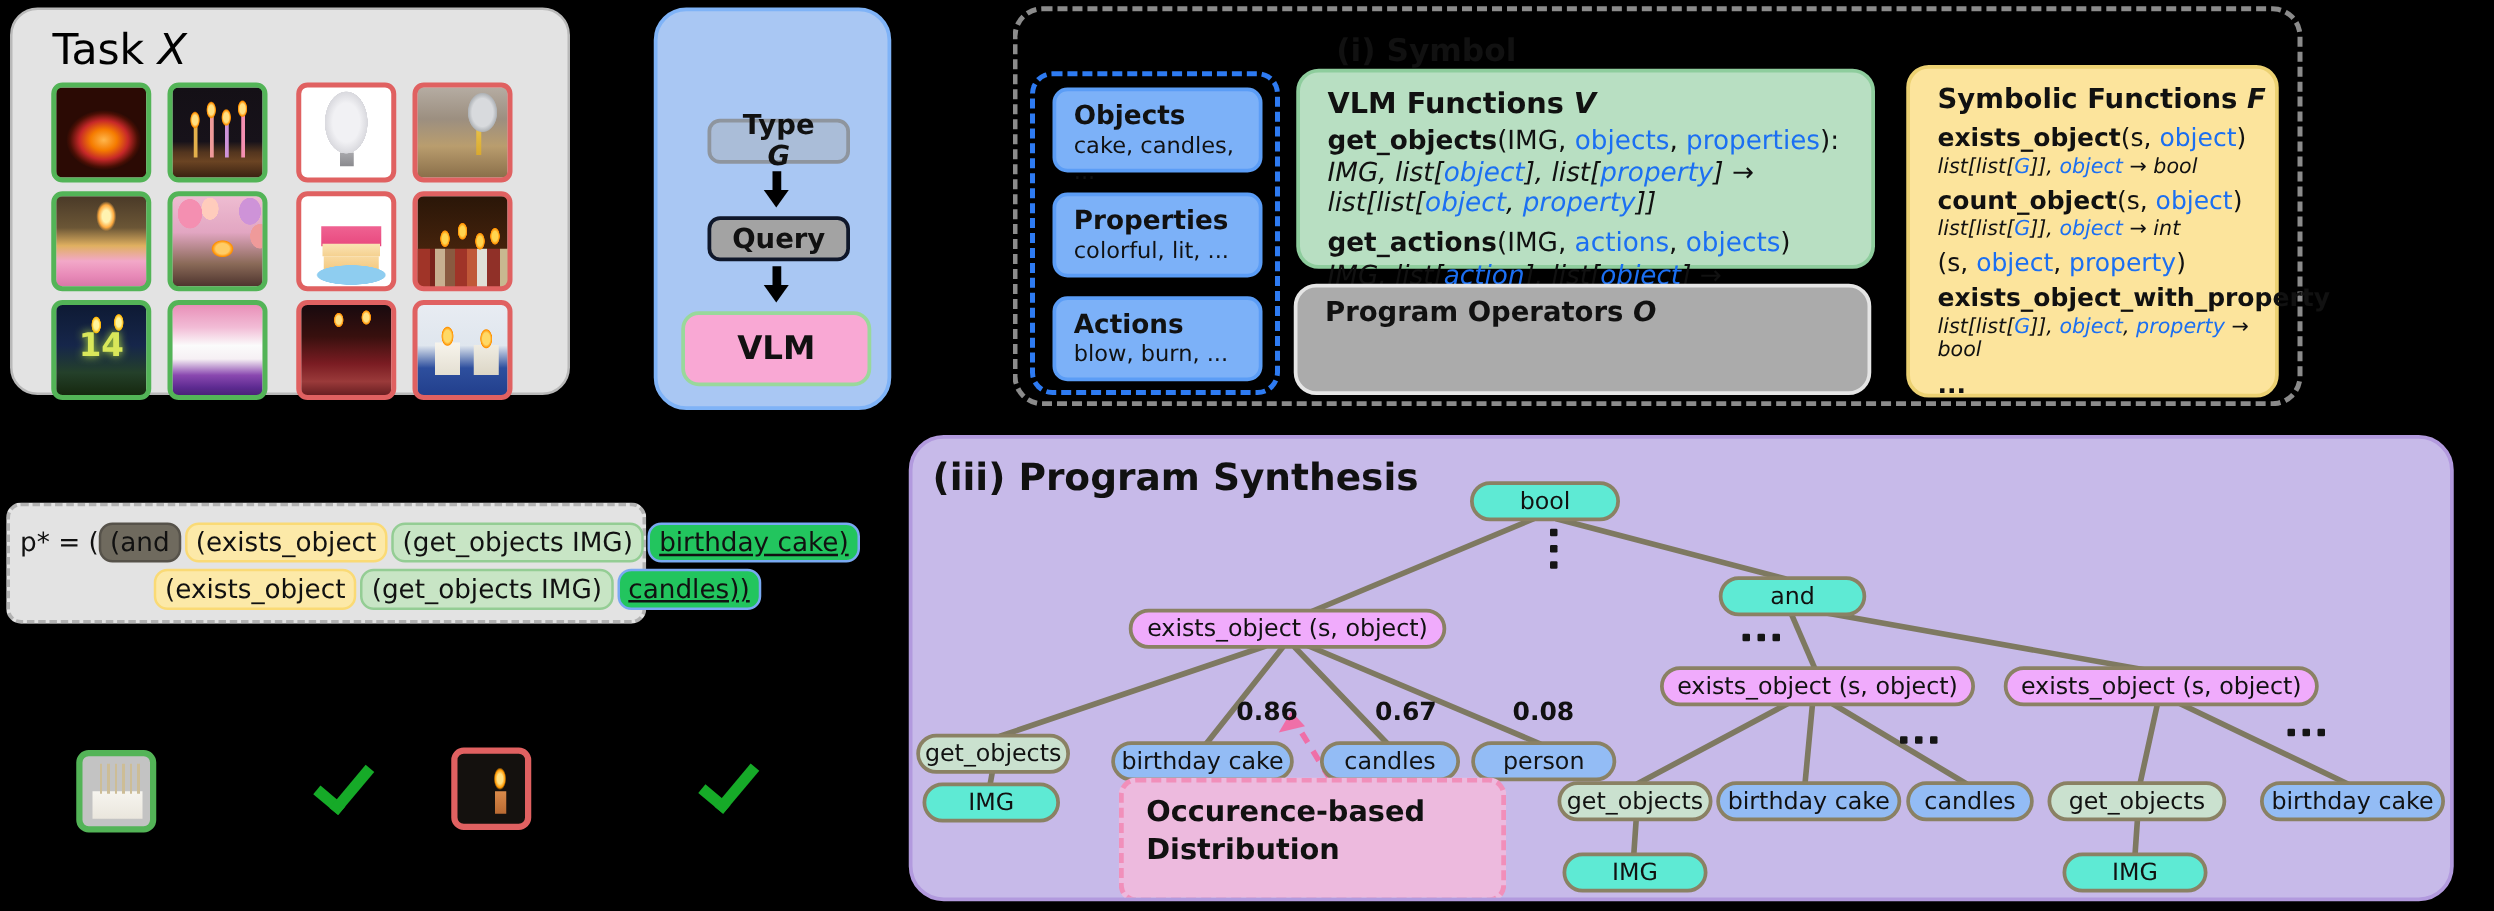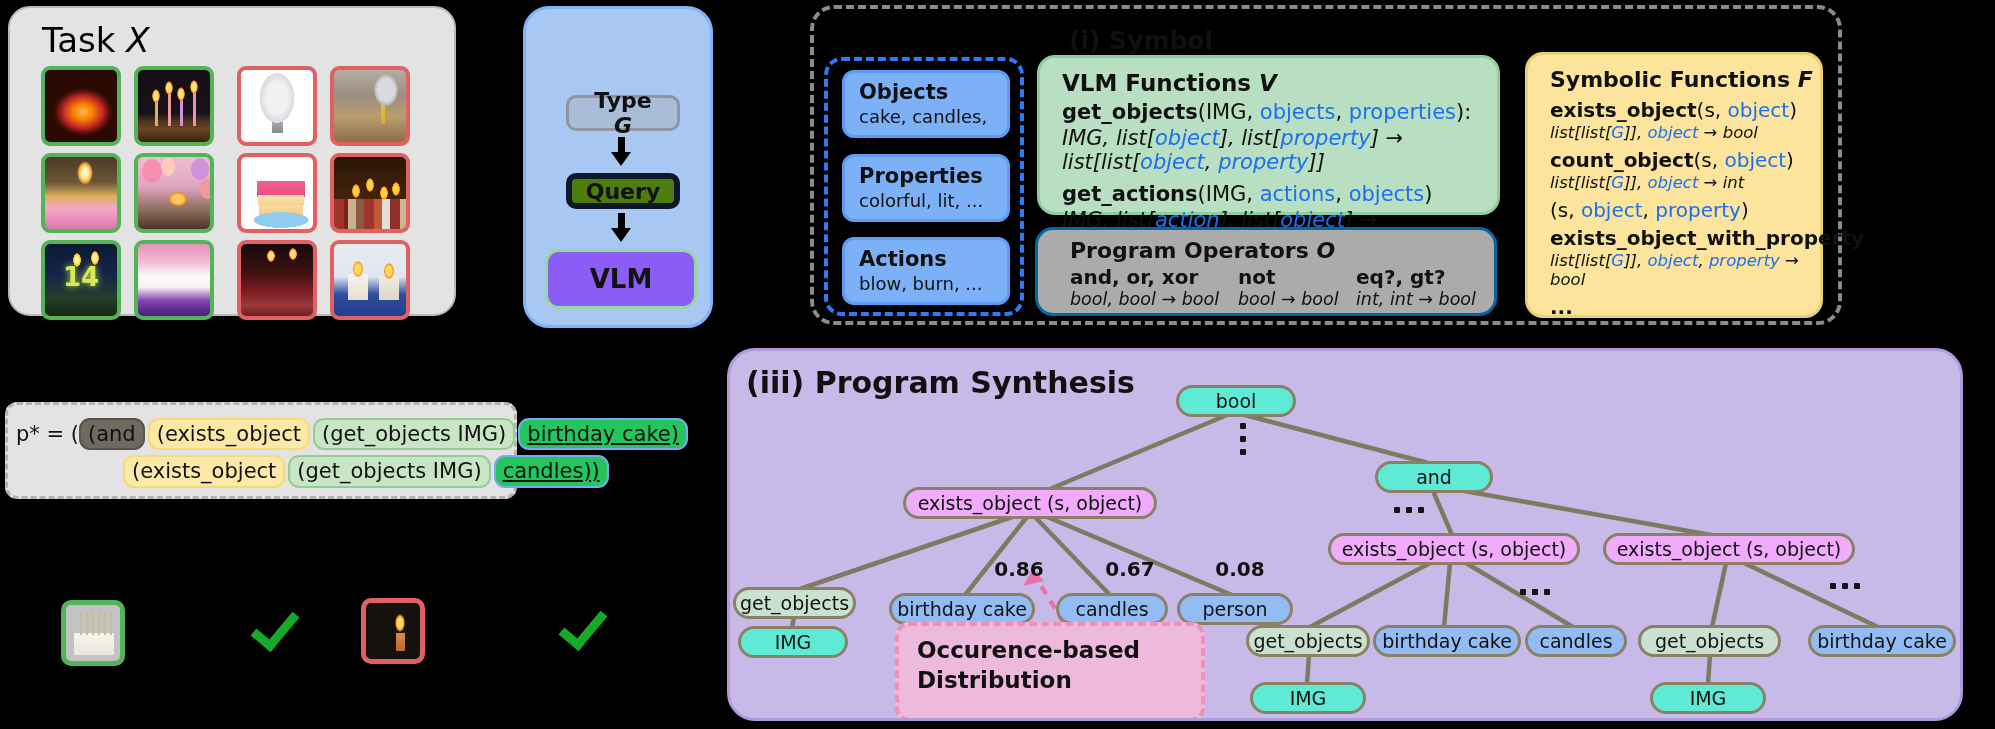--- a/index.html
+++ b/index.html
@@ -75,22 +75,22 @@
     linear-gradient(#efece2,#dcd6c6) 45px 32px/20px 24px no-repeat,
     linear-gradient(180deg,#e8ecf2 0%,#dfe6ee 45%,#2e4f9e 70%,#223f8c 100%);}
 
   
   .ground-panel{left:523px;top:6px;width:190px;height:322px;background:#a9c7f3;
     border:3px solid #7fb3f7;border-radius:26px;}
   .ground-title{left:543px;top:16px;width:150px;font-size:25px;font-weight:bold;line-height:1.25;}
   .gbox{position:absolute;box-sizing:border-box;display:flex;align-items:center;justify-content:center;
     font-weight:bold;border-radius:10px;flex-direction:column;}
   #gb-type{left:40px;top:86px;width:114px;height:36px;background:#aabdd8;border:3px solid #8e959e;font-size:22px;}
-  #gb-query{left:40px;top:164px;width:114px;height:36px;background:#4d7c0f;border:6px solid #0f172a;font-size:22px;}
-  #gb-vlm{left:19px;top:240px;width:152px;height:60px;background:#8b5cf6;border:3px solid #99d89b;
+  #gb-query{left:40px;top:164px;width:114px;height:36px;background:#a3a3a3;border:3px solid #0f172a;font-size:22px;}
+  #gb-vlm{left:19px;top:240px;width:152px;height:60px;background:#f9a8d4;border:3px solid #99d89b;
     border-radius:14px;font-size:26px;}
   .darr{position:absolute;width:7px;height:17px;background:#000;}
   .darr::after{content:"";position:absolute;left:-7px;top:15px;border:10px solid transparent;
     border-top:14px solid #000;border-bottom:none;}
   #ar1{left:92px;top:128px;} #ar2{left:92px;top:204px;}
 
   
   .dsl-box{left:810px;top:5px;width:1032px;height:320px;border:4px dashed #8b8b8b;border-radius:24px;}
   .vocab-box{left:824px;top:57px;width:200px;height:259px;border:4px dashed #2e7bf2;border-radius:18px;}
   .vbox{position:absolute;left:14px;width:168px;height:68px;background:#7cb1f8;
@@ -99,21 +99,21 @@
   .vbox .vt{font-weight:bold;font-size:21px;}
   .vbox .vi{font-size:18px;margin-top:2px;}
 
   .vlmfn-panel{left:1037px;top:55px;width:463px;height:160px;background:#b8dfc2;
     border:3px solid #8ecd9d;border-radius:18px;padding:12px 0 0 22px;}
   .fn-title{font-size:23px;margin-bottom:4px;}
   .fn-line{font-size:21px;margin-top:4px;}
   .fn-sig{font-size:21px;margin-top:2px;margin-bottom:8px;}
 
   .ops-panel{left:1035px;top:227px;width:462px;height:89px;background:#ababab;
-    border:3px solid #0369a1;border-radius:18px;padding:8px 0 0 32px;}
+    border:3px solid #e5e5e5;border-radius:18px;padding:8px 0 0 22px;}
   .ops-title{font-size:22px;}
   .ops-row{display:flex;margin-top:2px;}
   .ops-col{margin-right:0;}
   .ops-col .on{font-weight:bold;font-size:20px;}
   .ops-col .os{font-style:italic;font-size:17.5px;}
   #oc1{width:168px}#oc2{width:118px}
 
   .symfn-panel{left:1525px;top:52px;width:298px;height:266px;background:#fce49c;
     border:3px solid #ecd172;border-radius:18px;padding:12px 0 0 22px;}
   .sf-title{font-size:22px;margin-bottom:6px;}
@@ -151,21 +151,21 @@
   #n-img1{left:8px;top:275px;width:110px}
   #n-eo2{left:598px;top:182px;width:252px}
   #n-eo3{left:873px;top:182px;width:252px}
   #n-go2{left:516px;top:274px;width:124px}
   #n-bc2{left:643px;top:274px;width:148px}
   #n-c2{left:795px;top:274px;width:102px}
   #n-go3{left:908px;top:274px;width:143px}
   #n-bc3{left:1078px;top:274px;width:148px}
   #n-img2{left:520px;top:331px;width:116px}
   #n-img3{left:920px;top:331px;width:116px}
-  .prob{position:absolute;width:60px;text-align:center;font-weight:bold;font-size:20px;}
+  .prob{position:absolute;width:60px;text-align:left;font-weight:bold;font-size:20px;}
   #pr1{left:259px;top:206px}#pr2{left:370px;top:206px}#pr3{left:480px;top:206px}
   .dots{position:absolute;display:flex;gap:6px;}
   .dots i{width:6px;height:6px;background:#151515;border-radius:1px;display:block;}
   .dots.v{flex-direction:column;gap:7px;}
   #dots-root{left:510px;top:72px}
   #dots-and{left:664px;top:156px}
   #dots-eo2{left:790px;top:238px}
   #dots-eo3{left:1100px;top:232px}
   .ann-box{position:absolute;left:165px;top:271px;width:310px;height:100px;box-sizing:border-box;
     background:#edbade;border:4px dashed #f18fba;border-radius:14px;
@@ -242,34 +242,20 @@
 <div class="abs vlmfn-panel">
   <div class="fn-title"><span class="b">VLM Functions </span><span class="bi">V</span></div>
   <div class="fn-line"><span class="b">get_objects</span><span>(IMG, </span><span class="u">objects</span><span>, </span><span class="u">properties</span><span>):</span></div>
   <div class="fn-sig"><span class="i">IMG, list[</span><span class="iu">object</span><span class="i">], list[</span><span class="iu">property</span><span class="i">] → list[list[</span><span class="iu">object</span><span class="i">, </span><span class="iu">property</span><span class="i">]]</span></div>
   <div class="fn-line"><span class="b">get_actions</span><span>(IMG, </span><span class="u">actions</span><span>, </span><span class="u">objects</span><span>)</span></div>
   <div class="fn-sig"><span class="i">IMG, list[</span><span class="iu">action</span><span class="i">], list[</span><span class="iu">object</span><span class="i">] → list[list[</span><span class="iu">object</span><span class="i">, </span><span class="iu">action</span><span class="i">]</span></div>
 </div>
 
 <div class="abs ops-panel">
   <div class="ops-title"><span class="b">Program Operators </span><span class="bi">O</span></div>
-  <div class="ops-row">
-    <div class="ops-col" id="oc1">
-      <div class="on">and, or, xor</div>
-      <div class="os">bool, bool → bool</div>
-    </div>
-    <div class="ops-col" id="oc2">
-      <div class="on">not</div>
-      <div class="os">bool → bool</div>
-    </div>
-    <div class="ops-col">
-      <div class="on">eq?, gt?</div>
-      <div class="os">int, int → bool</div>
-    </div>
-  </div>
 </div>
 
 <div class="abs symfn-panel">
   <div class="sf-title"><span class="b">Symbolic Functions </span><span class="bi">F</span></div>
   <div class="sf-name"><span class="b">exists_object</span><span>(s, </span><span class="u">object</span><span>)</span></div>
   <div class="sf-sig"><span class="i">list[list[</span><span class="iu">G</span><span class="i">]], </span><span class="iu">object</span><span class="i"> → bool</span></div>
   <div class="sf-name"><span class="b">count_object</span><span>(s, </span><span class="u">object</span><span>)</span></div>
   <div class="sf-sig"><span class="i">list[list[</span><span class="iu">G</span><span class="i">]], </span><span class="iu">object</span><span class="i"> → int</span></div>
   <div class="sf-name"><span>(s, </span><span class="u">object</span><span>, </span><span class="u">property</span><span>)</span></div>
   <div class="sf-name"><span class="b">exists_object_with_property</span></div>

